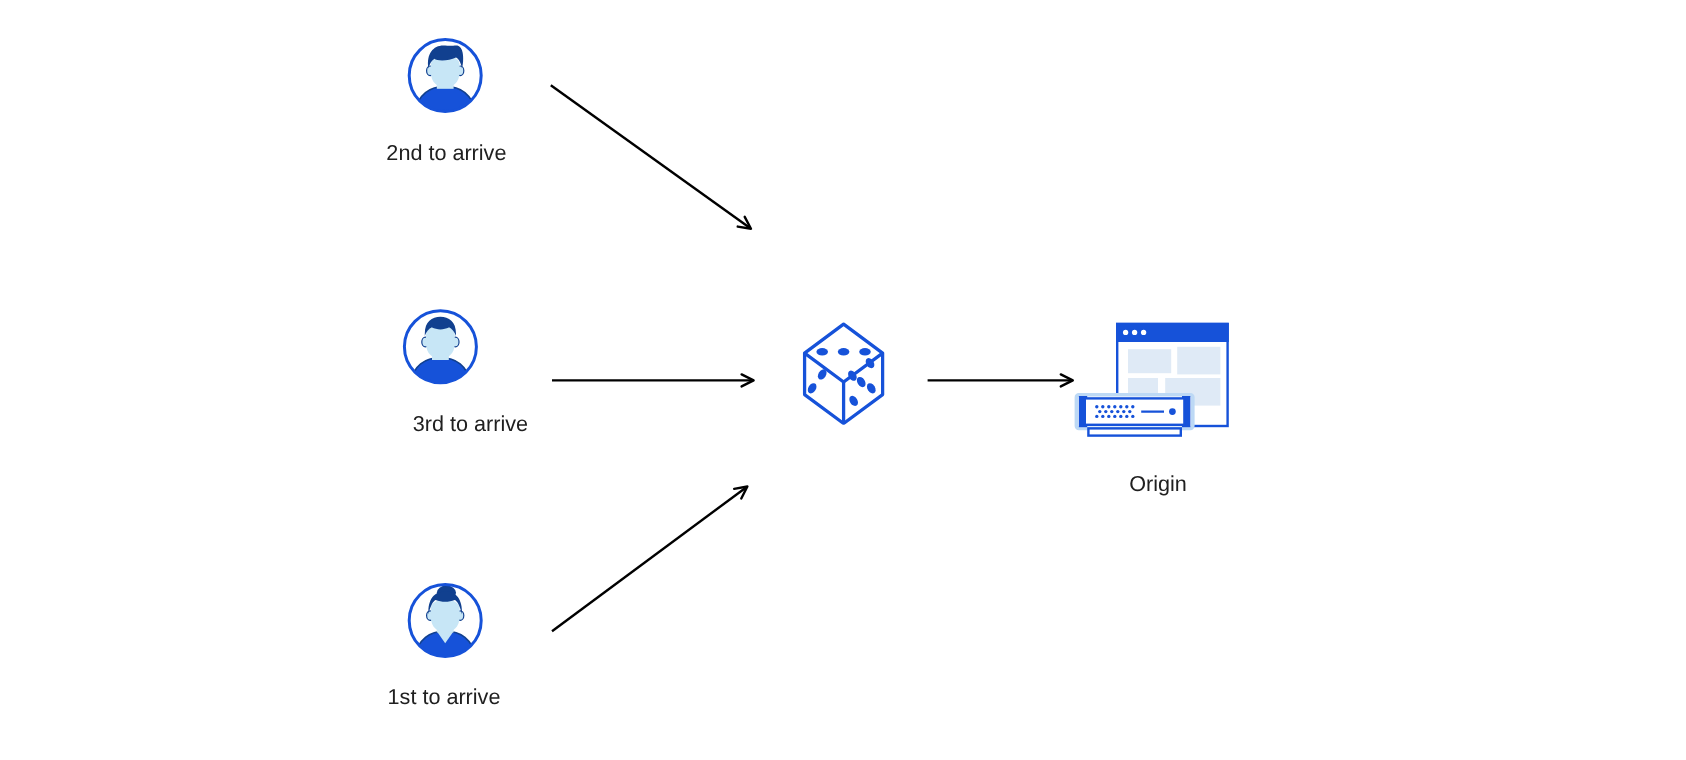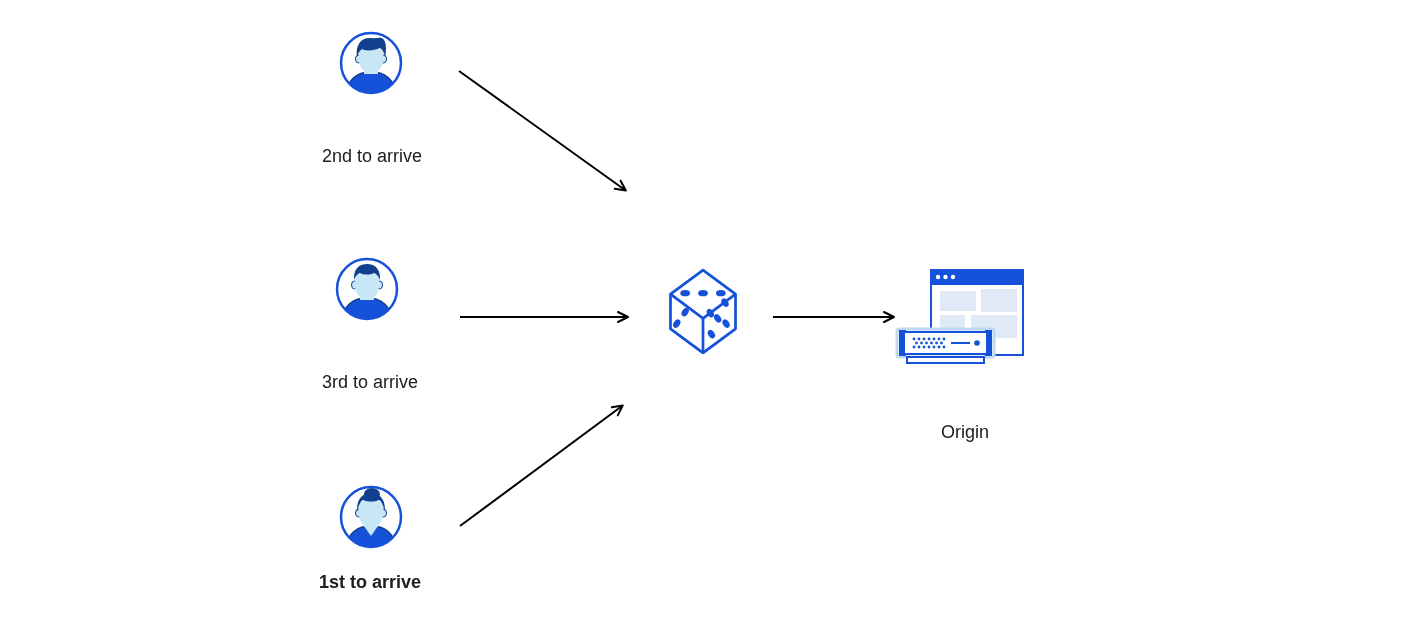--- a/index.html
+++ b/index.html
@@ -22,21 +22,20 @@
   }
   .abs{position:absolute;}
   .node-label{
     position:absolute;
     width:140px;
     text-align:center;
     font-size:18px;
     color:var(--text-black);
     line-height:22px;
     white-space:nowrap;
-    margin-top:29px;
   }
   svg{display:block;}
 </style>
 </head>
 <body>
 
 <div class="canvas">
 
   <svg class="abs" style="left:0;top:0;" width="1405" height="633">
     <defs>
@@ -83,21 +82,21 @@
         <path d="M7,66 C10,48 21,42 33,42 C45,42 56,48 59,66 Z" fill="#1652d9" stroke="#11408f" stroke-width="1.5"></path>
         <rect x="26" y="34" width="14" height="10" fill="#c7e6f6"></rect>
         <ellipse cx="20.5" cy="29" rx="3" ry="4" fill="#c7e6f6" stroke="#11408f" stroke-width="1"></ellipse>
         <ellipse cx="45.5" cy="29" rx="3" ry="4" fill="#c7e6f6" stroke="#11408f" stroke-width="1"></ellipse>
         <path d="M21,23 C21,13 45,13 45,23 L45,30 C45,39 39,43 33,43 C27,43 21,39 21,30 Z" fill="#c7e6f6"></path>
         <path d="M20,22 C20,12 26,8 33,8 C40,8 46,12 46,22 L46,24 C44,19 41,17 40,17 C36,19 30,19 26,17 C25,17 22,19 20,24 Z" fill="#11408f"></path>
       </g>
       <circle cx="33" cy="33" r="30" fill="none" stroke="#1652d9" stroke-width="2.5"></circle>
     </svg>
   </div>
-  <div class="node-label" style="left:300px;top:342px;">3rd to arrive</div>
+  <div class="node-label" style="left:300px;top:342px;text-align:right;">3rd to arrive</div>
 
   <div class="abs" style="left:338px;top:484px;">
     <svg width="66" height="66" viewBox="0 0 66 66">
       <defs>
           <clipPath id="clipC">
             <circle cx="33" cy="33" r="30"></circle>
           </clipPath>
         </defs>
       <circle cx="33" cy="33" r="30" fill="#ffffff"></circle>
       <g clip-path="url(#clipC)">
@@ -106,21 +105,21 @@
         <rect x="26" y="34" width="14" height="9" fill="#c7e6f6"></rect>
         <ellipse cx="20.5" cy="29" rx="3" ry="4" fill="#c7e6f6" stroke="#11408f" stroke-width="1"></ellipse>
         <ellipse cx="45.5" cy="29" rx="3" ry="4" fill="#c7e6f6" stroke="#11408f" stroke-width="1"></ellipse>
         <path d="M21,23 C21,13 45,13 45,23 L45,30 C45,39 39,43 33,43 C27,43 21,39 21,30 Z" fill="#c7e6f6"></path>
         <ellipse cx="34" cy="10" rx="8" ry="6" fill="#11408f"></ellipse>
         <path d="M19,26 C19,13 26,9 33,9 C40,9 47,13 47,26 L47,28 C45,20 43,17 41,16 C36,18 30,18 25,16 C23,17 21,20 19,28 Z" fill="#11408f"></path>
       </g>
       <circle cx="33" cy="33" r="30" fill="none" stroke="#1652d9" stroke-width="2.5"></circle>
     </svg>
   </div>
-  <div class="node-label" style="left:300px;top:542px;font-weight:bold;">1st to arrive</div>
+  <div class="node-label" style="left:300px;top:570px;">1st to arrive</div>
 
   <div class="abs" style="left:668px;top:268px;">
     <svg width="70" height="86" viewBox="0 0 66 82">
       <g fill="none" stroke="#1652d9" stroke-width="2.6" stroke-linejoin="round">
         <path d="M33,2 L64,25 L64,58 L33,81 L2,58 L2,25 Z"></path>
         <path d="M2,25 L33,48 L64,25"></path>
         <path d="M33,48 L33,81"></path>
       </g>
       <g fill="#1652d9">
         <ellipse cx="16" cy="24" rx="4.6" ry="3"></ellipse>

